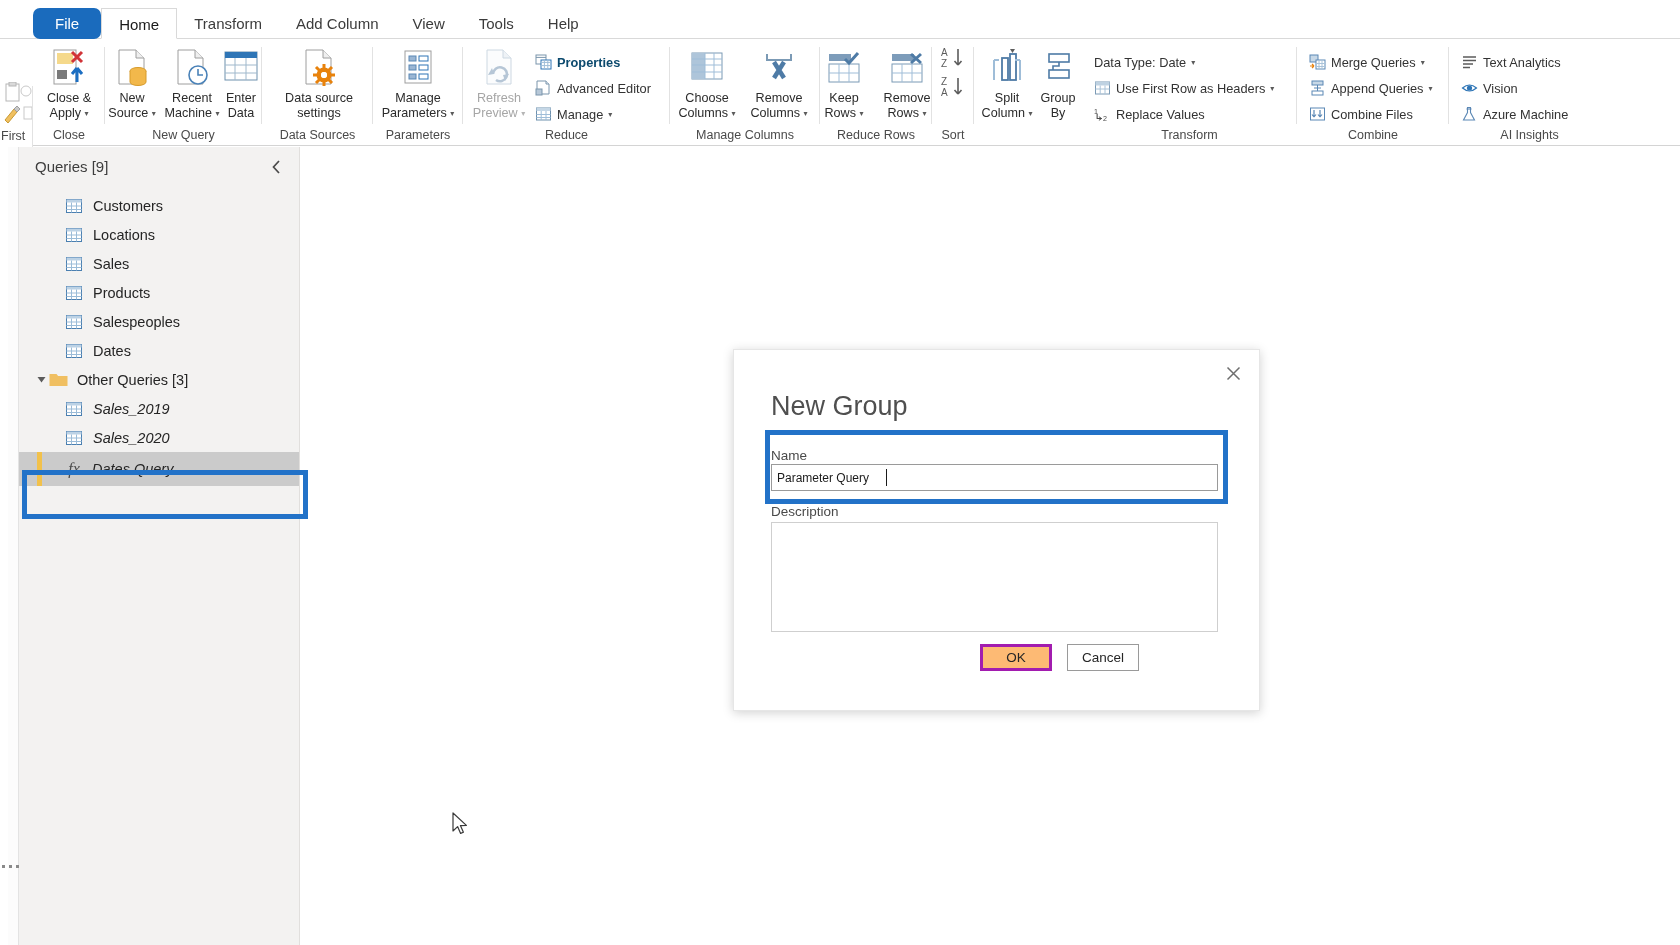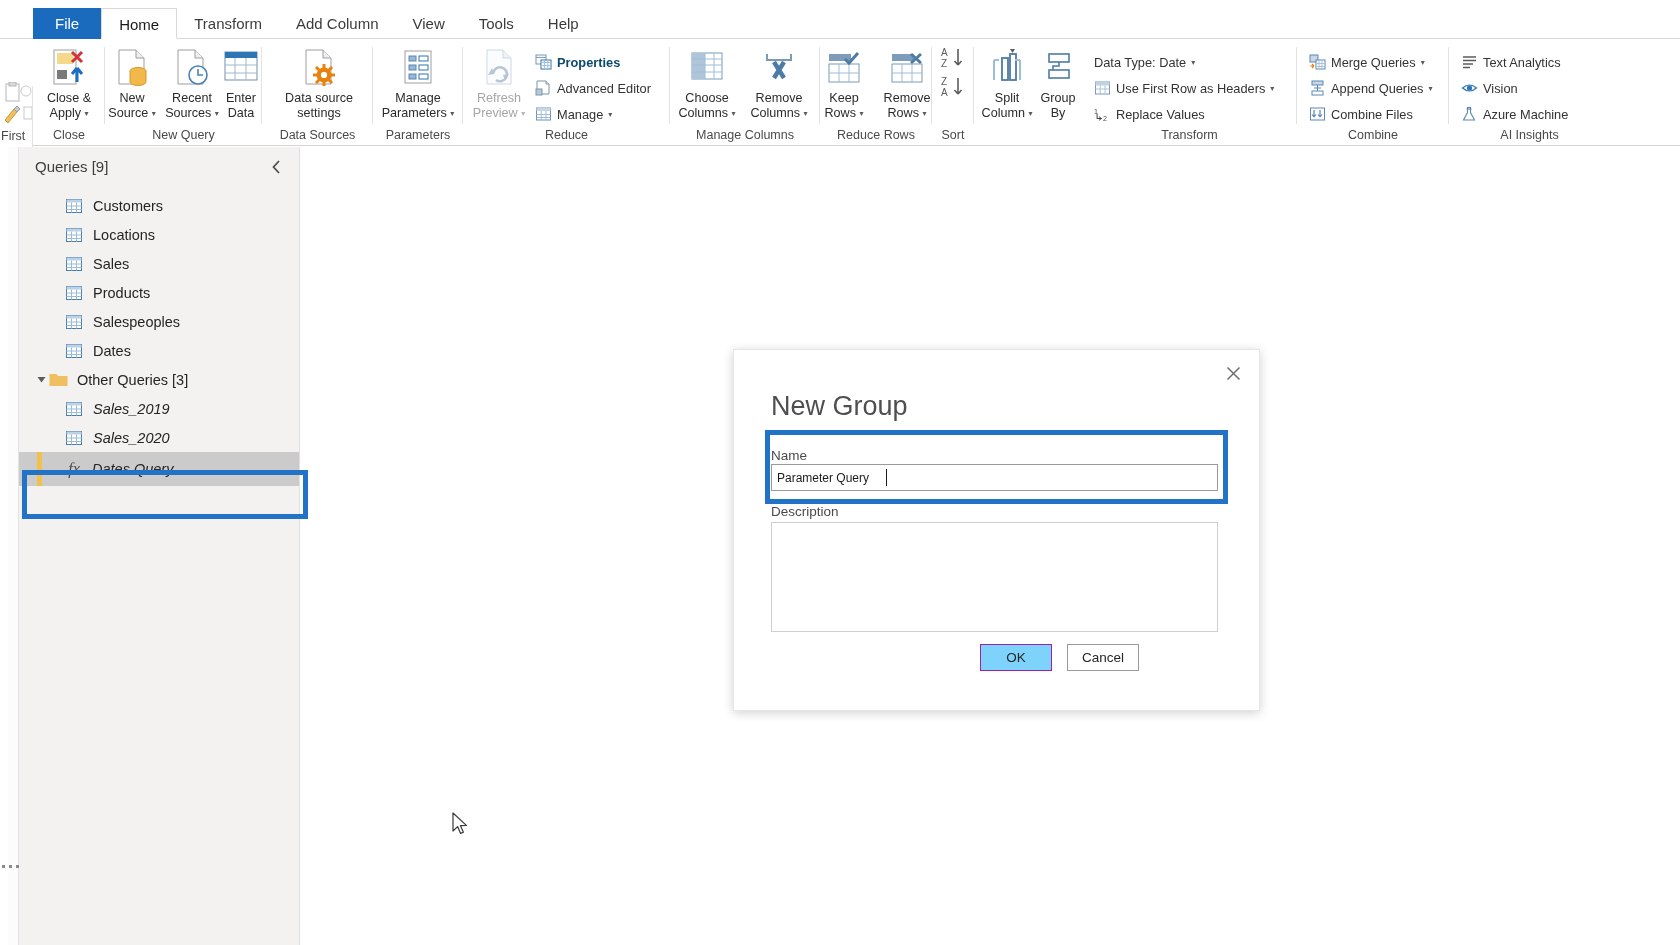--- a/index.html
+++ b/index.html
@@ -17,21 +17,21 @@
     position: absolute; top: 0; left: 0; width: 1680px; height: 39px;
     background: #ffffff;
     border-bottom: 1px solid #d9d9d9;
   }
   .tabstrip { position:absolute; left: 33px; top: 8px; height: 31px; display:flex; align-items:flex-end; }
   .tab {
     height: 31px; line-height: 31px; padding: 0 17px;
     font-size: 15px; color: #3b3b3b; white-space: nowrap; cursor: default;
   }
   .tab.file {
-    background: #1a6bbd; color:#ffffff; font-size:15px; padding: 0 22px;
+    background: #1a6bbd; color:#ffffff; font-size:15px; padding: 0 22px; border-radius: 7px;
   }
   .tab.active {
     background:#ffffff; border:1px solid #d9d9d9; border-bottom:1px solid #ffffff;
     position:relative; z-index:3; color:#1a1a1a;
   }
 
   .ribbon-body {
     position: absolute; top: 39px; left: 0; width: 1680px; height: 107px;
     background: #ffffff; border-bottom: 1px solid #d4d4d4;
   }
@@ -117,21 +117,21 @@
   .dlg-textarea {
     position:absolute; left:37px; width:447px; height:110px;
     border:1px solid #cfcfcf; background:#fff; resize:none; outline:none;
     font-family:"Liberation Sans", sans-serif; font-size:14px; color:#1b1b1b; padding:4px 5px;
   }
   .dlg-btn {
     position:absolute; height:27px; font-size:13.5px; cursor:default;
     display:flex; align-items:center; justify-content:center;
     font-family:"Liberation Sans", sans-serif;
   }
-  .dlg-btn.ok { background:#7dd3fc; border:1px solid #a21caf; color:#262626; }
+  .dlg-btn.ok { background:#fdba74; border:3px solid #a21caf; color:#262626; }
   .dlg-btn.cancel { background:#ffffff; border:1px solid #9a9a9a; color:#262626; }
 
   .cursor { position:absolute; left:452px; top:812px; width:18px; height:26px; pointer-events:none; }
 
   .canvas { position:absolute; left:301px; top:147px; right:0; bottom:0; background:#ffffff; }
 </style>
 </head>
 <body>
 
 <div id="app">
@@ -199,21 +199,21 @@
       <div class="bigbtn" style="left:48px;">
         <div class="bi">
           <svg width="46" height="44" viewBox="0 0 46 44">
             <path d="M9 4 h17 l8 8 v26 h-25 z" fill="#fff" stroke="#9e9e9e"></path>
             <path d="M26 4 v8 h8" fill="#efefef" stroke="#9e9e9e"></path>
             <circle cx="29" cy="29" r="9" fill="#fff" stroke="#4a82b8" stroke-width="1.6"></circle>
             <path d="M29 23 v6 h5" stroke="#4a82b8" stroke-width="1.6" fill="none"></path>
           </svg>
         </div>
         <div class="bl"><span>Recent</span></div>
-        <div class="bl"><span>Sources</span> <span class="caret">▾</span></div>
+        <div class="bl"><span>Machine</span> <span class="caret">▾</span></div>
       </div>
       <div class="bigbtn" style="left:105px; width:62px;">
         <div class="bi">
           <svg width="44" height="44" viewBox="0 0 44 44">
             <rect x="6" y="6" width="32" height="28" fill="#fff" stroke="#6f91ae"></rect>
             <rect x="6" y="6" width="32" height="6" fill="#2e75b6"></rect>
             <path d="M6 19 h32 M6 27 h32 M16 12 v22 M27 12 v22" stroke="#9fb8cc"></path>
           </svg>
         </div>
         <div class="bl"><span>Enter</span></div>

